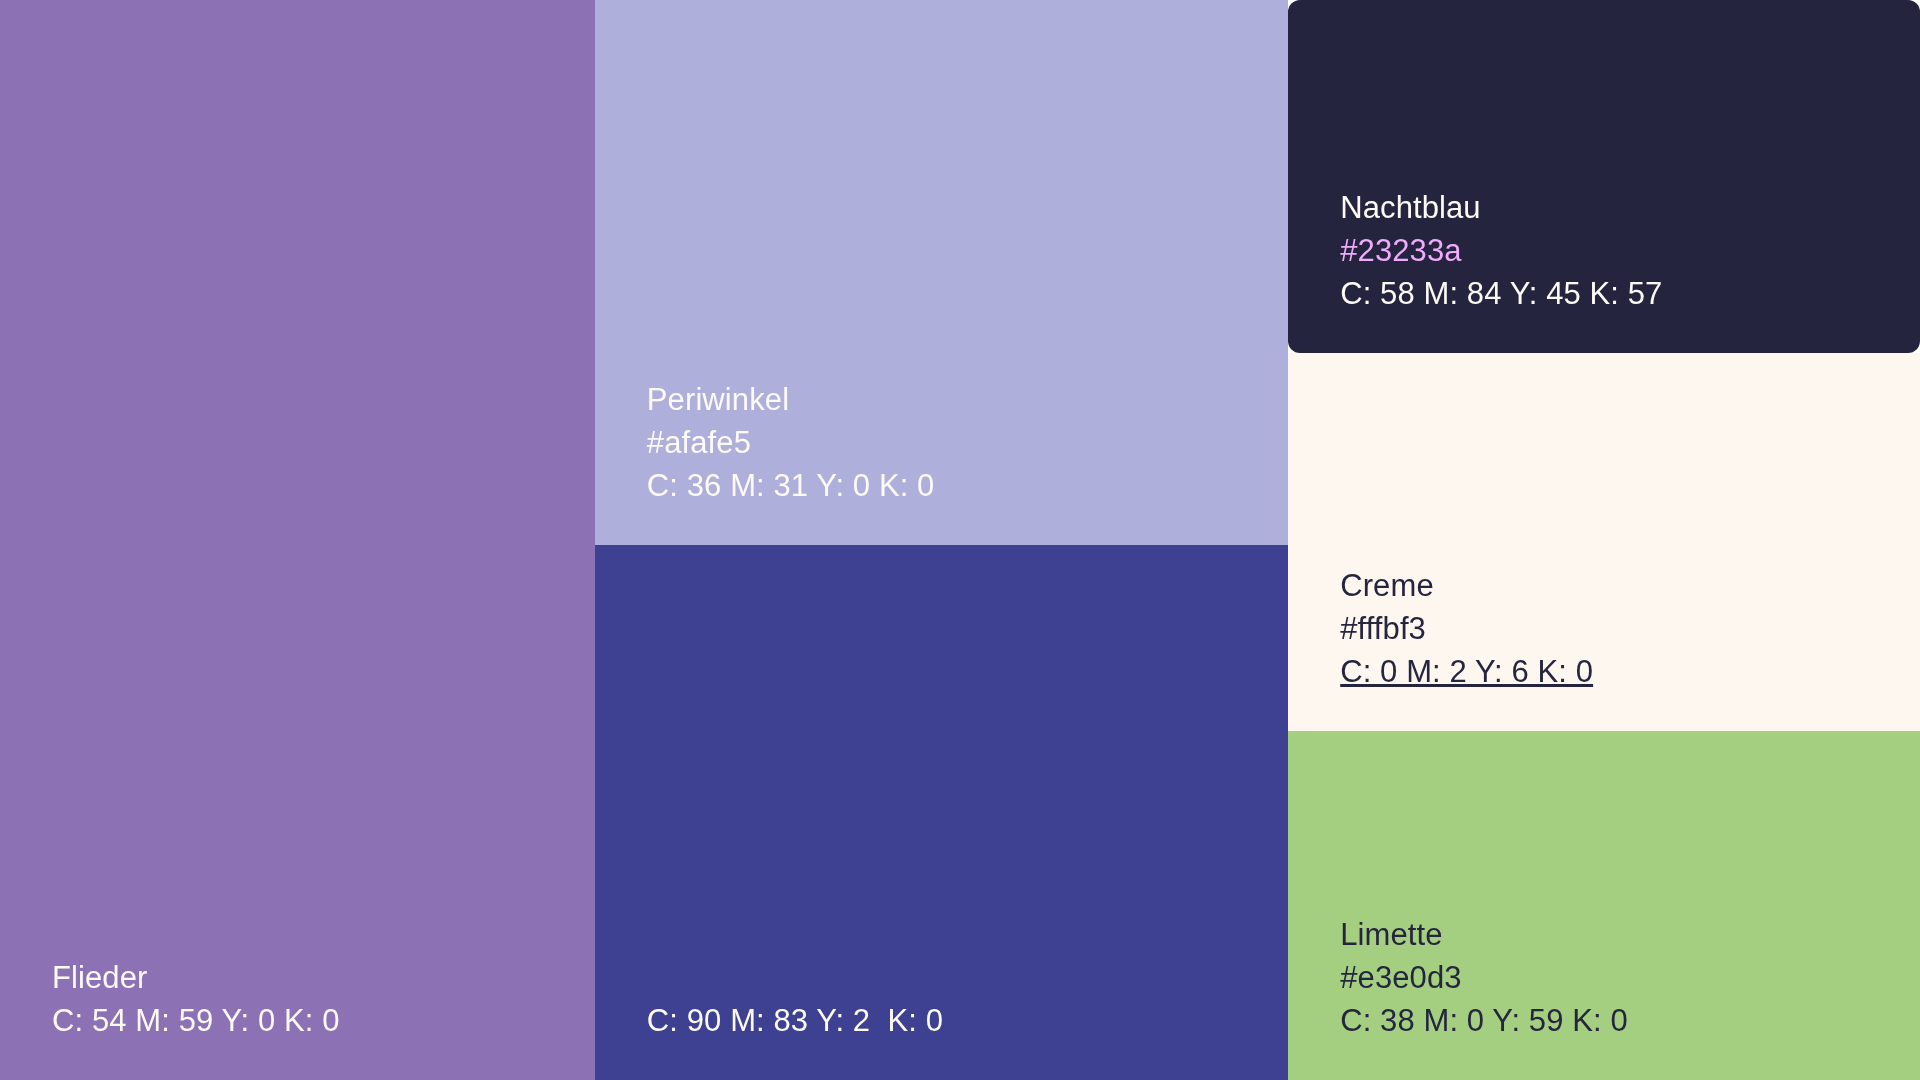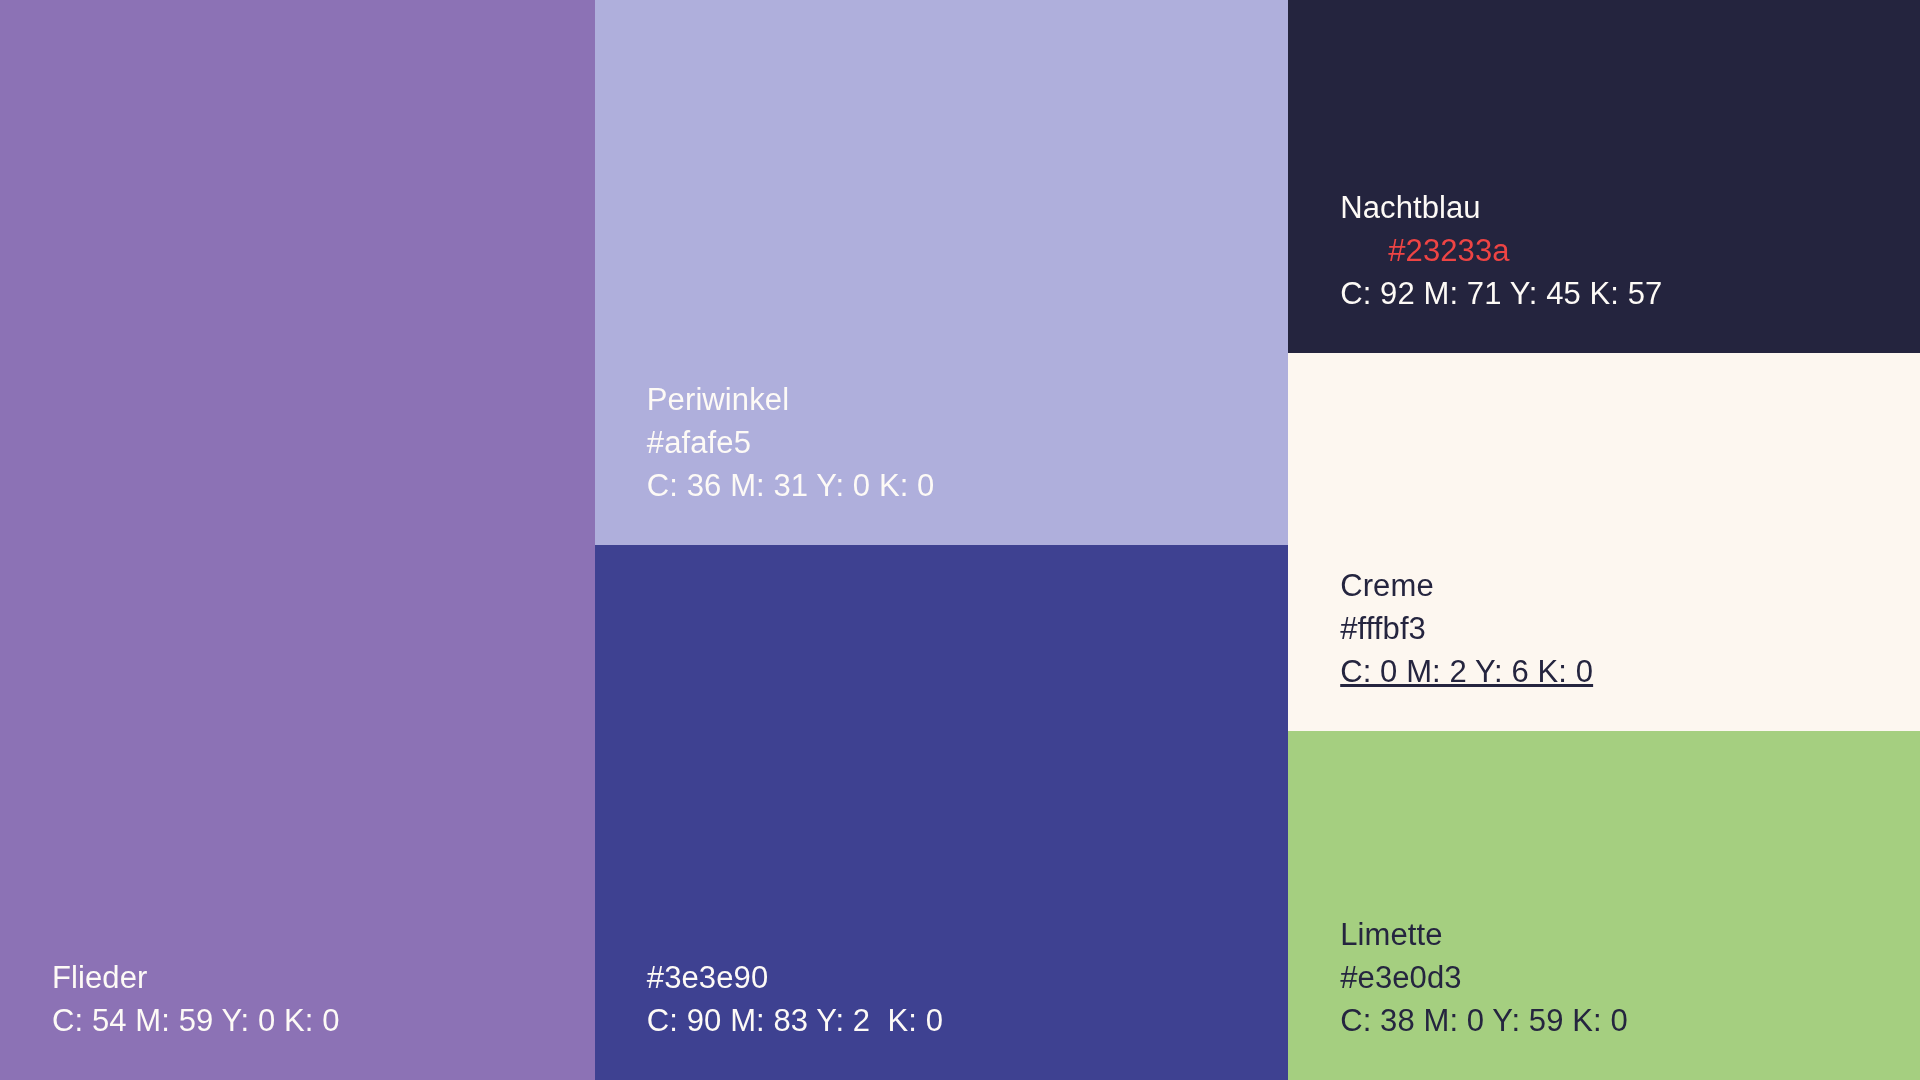--- a/index.html
+++ b/index.html
@@ -38,21 +38,21 @@
     display: flex;
     flex-direction: column;
     justify-content: flex-end;
     padding: 0 40px 44px 52px;
     overflow: hidden;
   }
 
   .swatch-flieder    { height: 1080px; }
   .swatch-periwinkel { height: 545px; }
   .swatch-indigo     { height: 535px; }
-  .swatch-nachtblau  { height: 362px; }
+  .swatch-nachtblau  { height: 362px; border-radius: 12px; }
   .swatch-creme      { height: 388px; }
   .swatch-limette    { height: 358px; }
 
   
   .label {
     line-height: 1.0;
     letter-spacing: 0.1px;
     white-space: pre;
   }
   .label-name {
@@ -84,32 +84,31 @@
 
   <div class="col col-mid">
 
     <div class="swatch swatch-periwinkel text-light" style="background-color: rgb(175, 175, 220);">
       <div class="label label-name" style="color: rgb(253, 250, 246);">Periwinkel</div>
       <div class="label label-hex" style="color: rgb(253, 250, 246);">#afafe5</div>
       <div class="label label-cmyk" style="color: rgb(253, 250, 246);">C: 36 M: 31 Y: 0 K: 0</div>
     </div>
 
     <div class="swatch swatch-indigo text-light" style="background-color: rgb(62, 65, 145);">
-      <div class="label label-hex" style="color: rgb(253, 250, 246);">#3e3e90</div>
       <div class="label label-cmyk" style="color: rgb(253, 250, 246);">C: 90 M: 83 Y: 2  K: 0</div>
     </div>
 
   </div>
 
   <div class="col col-right">
 
     <div class="swatch swatch-nachtblau text-light" style="background-color: rgb(36, 36, 62);">
       <div class="label label-name" style="color: rgb(253, 250, 246);">Nachtblau</div>
-      <div class="label label-hex" style="color: #ef4444; margin-left: 48px;">#23233a</div>
-      <div class="label label-cmyk" style="color: rgb(253, 250, 246);">C: 92 M: 71 Y: 45 K: 57</div>
+      <div class="label label-hex" style="color: #f0abfc;">#23233a</div>
+      <div class="label label-cmyk" style="color: rgb(253, 250, 246);">C: 58 M: 84 Y: 45 K: 57</div>
     </div>
 
     <div class="swatch swatch-creme text-dark" style="background-color: rgb(253, 247, 240);">
       <div class="label label-name" style="color: rgb(37, 37, 63);">Creme</div>
       <div class="label label-hex" style="color: rgb(37, 37, 63);">#fffbf3</div>
       <div class="label label-cmyk" style="color: rgb(37, 37, 63); text-decoration: underline;">C: 0 M: 2 Y: 6 K: 0</div>
     </div>
 
     <div class="swatch swatch-limette text-dark" style="background-color: rgb(165, 207, 128);">
       <div class="label label-name" style="color: rgb(37, 37, 63);">Limette</div>

